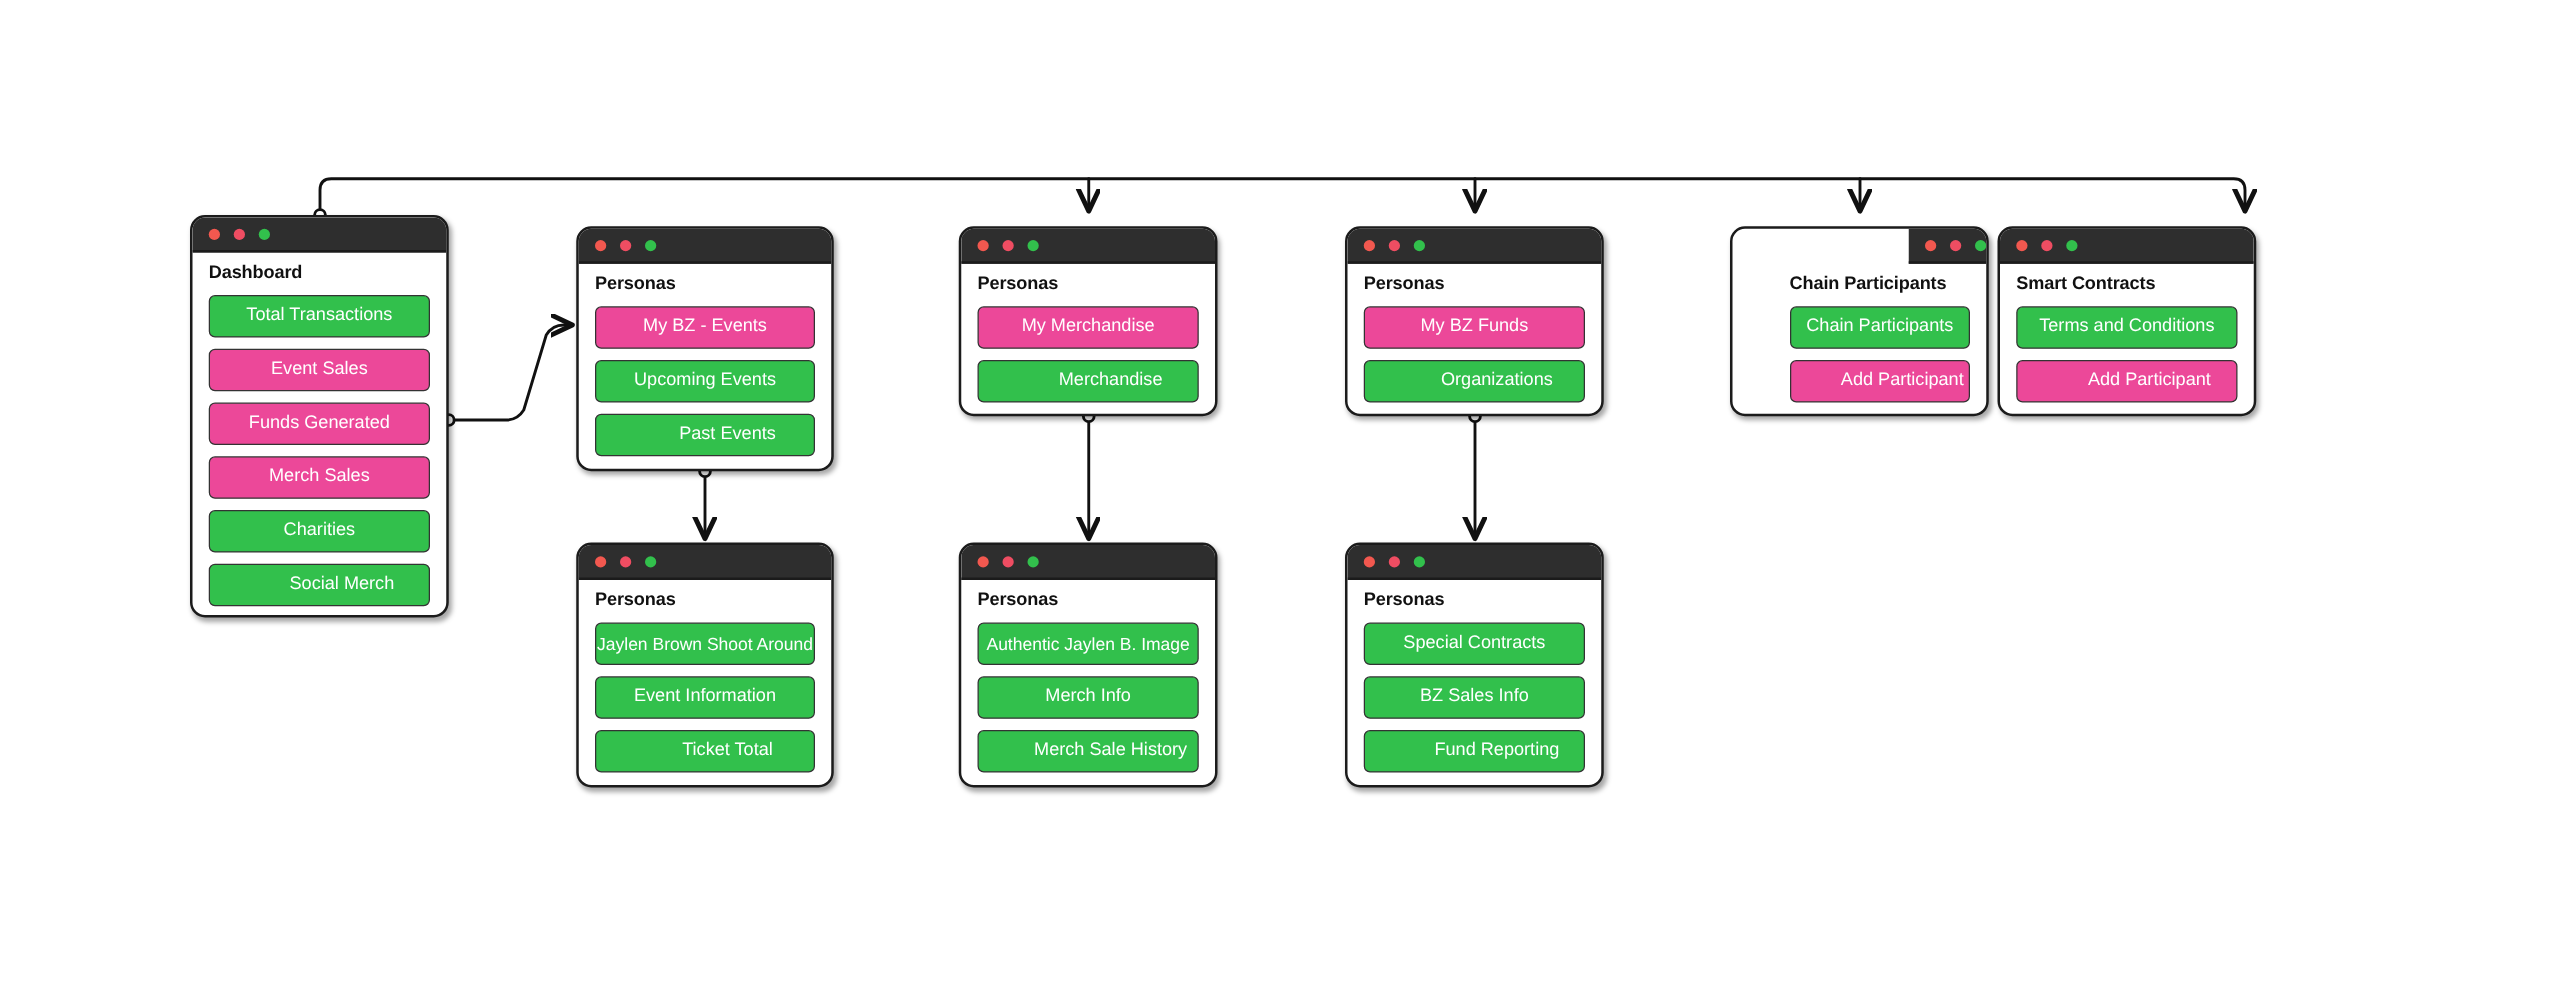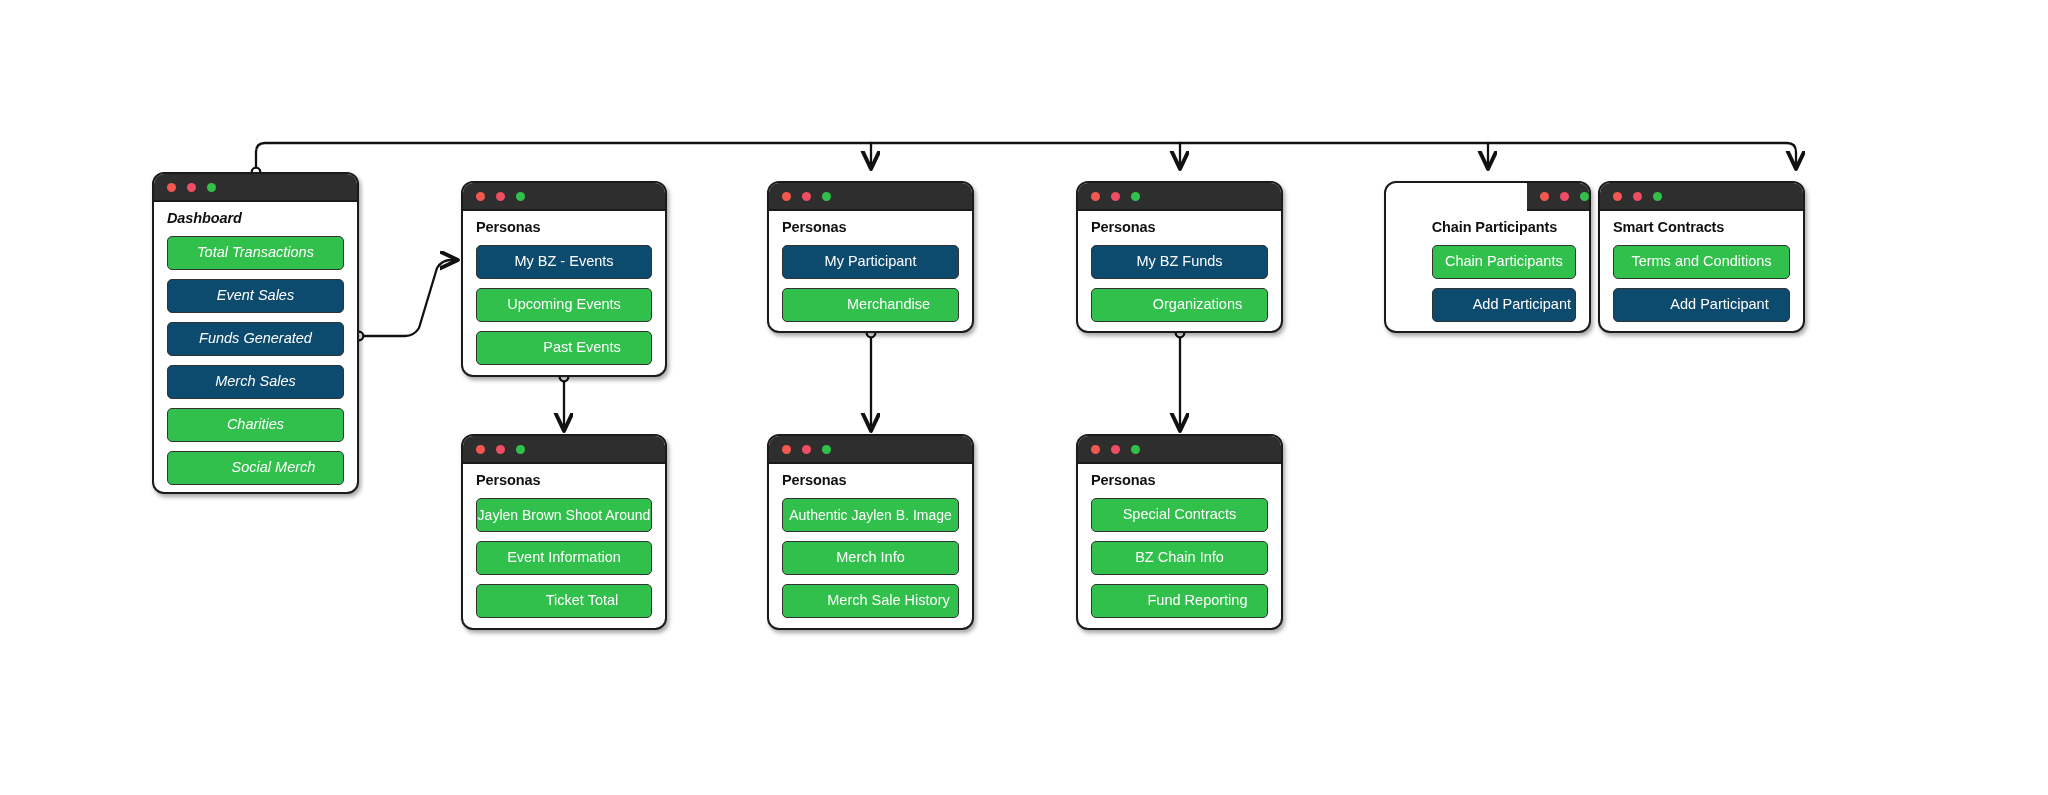--- a/index.html
+++ b/index.html
@@ -84,21 +84,21 @@
     font-size: 14.5px;
     margin-bottom: 9px;
     box-sizing: border-box;
     text-align: center;
     line-height: 1.05;
     padding: 0 4px;
     white-space: nowrap;
   }
   .btn:last-child { margin-bottom: 0; padding-left: 40px; }
   .btn.green  { background: #32c04c; }
-  .btn.orange { background: #0c4a6e; }
+  .btn.orange { background: #ec4899; }
   .btn.bold   { font-weight: normal; font-size: 14px; }
 </style>
 </head>
 <body>
 
 <div id="canvas">
 
   <svg id="edges" viewBox="0 0 2048 795" width="2048" height="795" xmlns="http://www.w3.org/2000/svg">
     <defs>
       <marker id="arrowhead" markerWidth="10" markerHeight="10" refX="7.2" refY="4" orient="auto" markerUnits="strokeWidth">
@@ -124,21 +124,21 @@
     <g fill="#ffffff" stroke="#111111" stroke-width="2.3">
       <circle cx="256" cy="172" r="4.3"></circle>
       <circle cx="359" cy="336" r="4.3"></circle>
       <circle cx="564" cy="377" r="4.3"></circle>
       <circle cx="871" cy="333" r="4.3"></circle>
       <circle cx="1180" cy="333" r="4.3"></circle>
     </g>
   </svg>
 
   <div id="cards-root">
-      <div class="card" style="left: 152px; top: 172px; width: 207px; height: 322px; font-style: italic;">
+      <div class="card" style="left: 152px; top: 172px; width: 207px; height: 322px;">
         <div class="titlebar">
           <span class="dot dot-red"></span>
           <span class="dot dot-yellow"></span>
           <span class="dot dot-green"></span>
         </div>
         <div class="card-body">
           <div class="card-heading">Dashboard</div>
           <div class="btn green">Total Transactions</div>
           <div class="btn orange">Event Sales</div>
           <div class="btn orange">Funds Generated</div>
@@ -161,21 +161,21 @@
         </div>
       </div>
       <div class="card" style="left: 767px; top: 181px; width: 207px; height: 152px;">
         <div class="titlebar">
           <span class="dot dot-red"></span>
           <span class="dot dot-yellow"></span>
           <span class="dot dot-green"></span>
         </div>
         <div class="card-body">
           <div class="card-heading">Personas</div>
-          <div class="btn orange">My Participant</div>
+          <div class="btn orange">My Merchandise</div>
           <div class="btn green">Merchandise</div>
         </div>
       </div>
       <div class="card" style="left: 1076px; top: 181px; width: 207px; height: 152px;">
         <div class="titlebar">
           <span class="dot dot-red"></span>
           <span class="dot dot-yellow"></span>
           <span class="dot dot-green"></span>
         </div>
         <div class="card-body">
@@ -236,19 +236,19 @@
       </div>
       <div class="card" style="left: 1076px; top: 434px; width: 207px; height: 196px;">
         <div class="titlebar">
           <span class="dot dot-red"></span>
           <span class="dot dot-yellow"></span>
           <span class="dot dot-green"></span>
         </div>
         <div class="card-body">
           <div class="card-heading">Personas</div>
           <div class="btn green">Special Contracts</div>
-          <div class="btn green">BZ Chain Info</div>
+          <div class="btn green">BZ Sales Info</div>
           <div class="btn green">Fund Reporting</div>
         </div>
       </div>
     </div>
 
 </div>
 
 </body></html>

